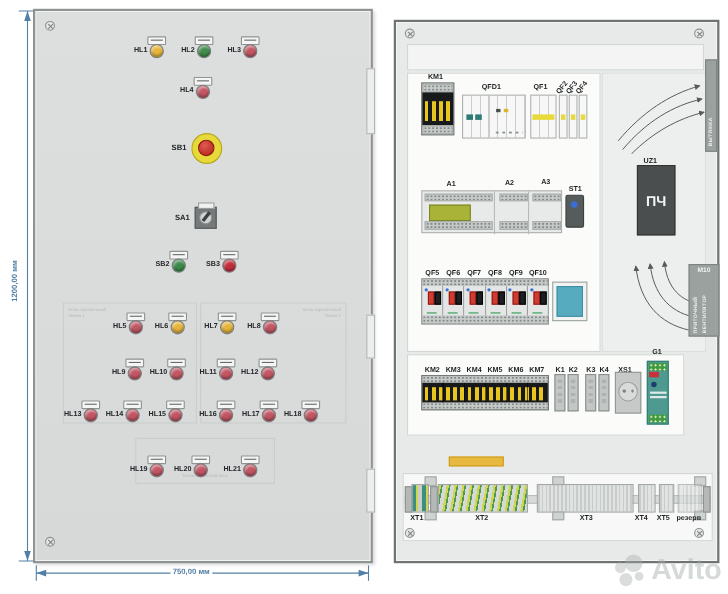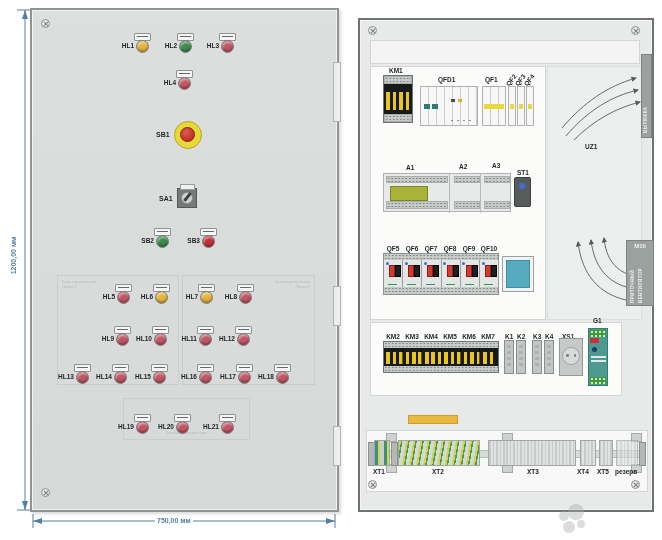--- a/index.html
+++ b/index.html
@@ -434,20 +434,23 @@
   <div class="device-lbl" style="left:593px;top:317px;">G1</div>
   <div class="g1">
     <span class="term" style="top:1px;"></span>
     <span class="red"></span>
     <span class="bdot"></span>
     <span class="txt"></span>
     <span class="term" style="bottom:1px;"></span>
   </div>
 
   <div class="device-lbl" style="left:585px;top:143px;">UZ1</div>
+  <div class="uz1">
+      <span>ПЧ</span>
+    </div>
 
   <svg class="arrow-svg" style="left:560px;top:70px;" width="84" height="70" viewBox="0 0 84 70">
     <defs>
         <marker id="ah" markerWidth="7" markerHeight="7" refX="5" refY="3" orient="auto">
           <path d="M0,0L6,3L0,6z" fill="#565b5a"></path>
         </marker>
       </defs>
     <path d="M2,58 C24,32 48,16 76,8" fill="none" stroke="#565b5a" stroke-width="0.9" marker-end="url(#ah)"></path>
     <path d="M6,66 C28,40 52,26 78,20 " fill="none" stroke="#565b5a" stroke-width="0.9" marker-end="url(#ah)"></path>
     <path d="M14,70 C34,50 56,38 80,32" fill="none" stroke="#565b5a" stroke-width="0.9" marker-end="url(#ah)"></path>
@@ -499,14 +502,15 @@
   <div class="screw" style="left:631px;top:480px;"></div>
 
   <div class="wm" style="left:556px;top:500px;">
     <svg width="34" height="34" viewBox="0 0 34 34">
       <circle cx="20" cy="12" r="8" fill="rgba(165,170,170,.4)"></circle>
       <circle cx="8" cy="16" r="5" fill="rgba(165,170,170,.4)"></circle>
       <circle cx="13" cy="27" r="6" fill="rgba(165,170,170,.4)"></circle>
       <circle cx="25" cy="24" r="4" fill="rgba(165,170,170,.4)"></circle>
     </svg>
   </div>
+  <div class="wm" style="left:592px;top:502px;font-size:26px;">Avito</div>
 
 </div>
 
 </body></html>

